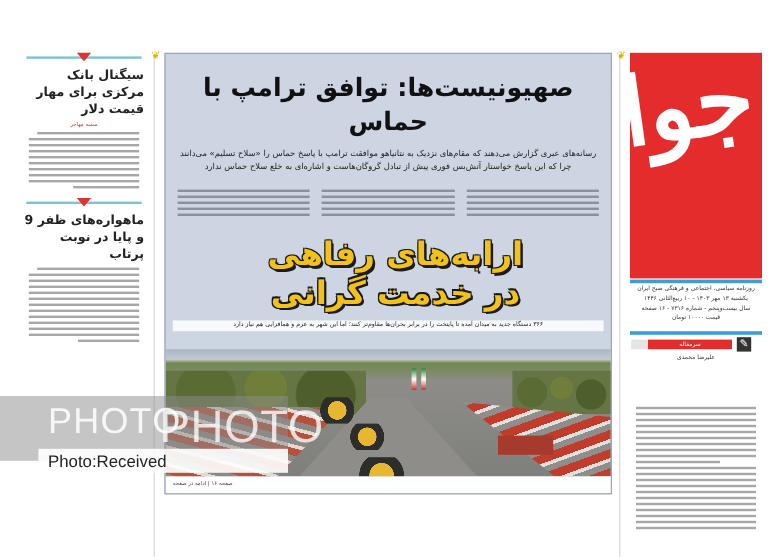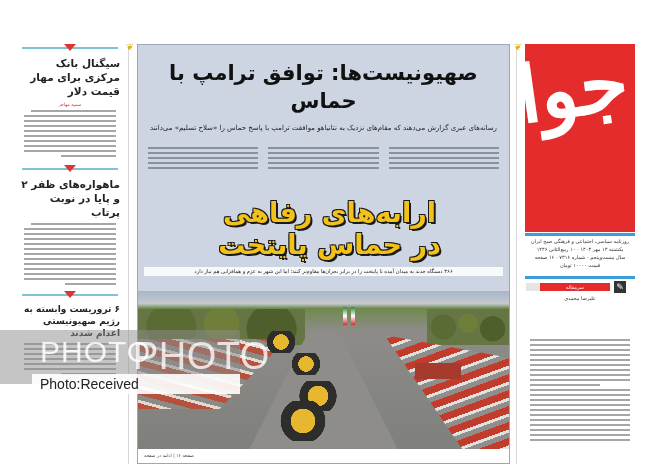--- a/index.html
+++ b/index.html
@@ -13,21 +13,21 @@
   .sec-rule .tri { position:absolute; left:50%; top:0; transform:translateX(-50%); width:0; height:0; border-left:6px solid transparent; border-right:6px solid transparent; border-top:7px solid #e0342f; }
   .lh { font-weight:bold; text-align:right; color:#222; font-size:10.5px; line-height:14px; margin:2px 0 4px; }
   .byline { font-size:4.5px; color:#c0392b; text-align:center; margin-bottom:3px; }
   .body-lines { padding:0 4px; }
   .body-lines .l { height:2px; background:#8a8a8a; margin:3px 0; opacity:.75; }
 
   .divider-v { position:absolute; top:48px; width:1px; height:416px; background:#d8d8d8; }
   .star { position:absolute; color:#d4b515; font-size:9px; }
 
   
-  .center { position:absolute; left:137px; top:44px; width:373px; height:420px; background:#cdd5e3; border:1px solid #9aa6bb; box-sizing:border-box; overflow:hidden; }
+  .center { position:absolute; left:137px; top:44px; width:373px; height:368px; background:#cdd5e3; border:1px solid #9aa6bb; box-sizing:border-box; overflow:hidden; }
   .c-head { direction:rtl; text-align:center; font-weight:bold; color:#111; font-size:21px; line-height:28px; margin-top:14px; letter-spacing:-0.5px; }
   .c-lead { direction:rtl; text-align:center; font-size:7px; line-height:11px; color:#222; margin:8px 12px 0; }
   .c-cols { display:flex; direction:rtl; gap:10px; margin:10px 10px 0; }
   .c-cols .col { flex:1; }
   .c-cols .l { height:2px; background:#5c6270; margin:3px 0; opacity:.6; }
   .photo { position:absolute; left:0; right:0; top:246px; bottom:14px; background:linear-gradient(#a7b6c8 0%, #c5c9cd 8%, #6e8a4e 11%, #7f8a6a 18%, #8d8c88 25%, #7f7f7c 100%); overflow:hidden; }
   .trees { position:absolute; left:0; top:18px; width:45%; height:36px; background:radial-gradient(circle at 20% 50%, #5a6b34 0 18%, transparent 19%), radial-gradient(circle at 50% 40%, #6f7f3a 0 20%, transparent 21%), radial-gradient(circle at 80% 55%, #4f5f2c 0 18%, transparent 19%), #667544; }
   .trees.r { left:auto; right:0; width:22%; }
   .road { position:absolute; left:30%; right:30%; top:40px; bottom:0; background:#8e8d89; clip-path:polygon(40% 0, 60% 0, 100% 100%, 0 100%); }
   .trucks-r { position:absolute; right:0; top:44px; width:42%; bottom:0; background:repeating-linear-gradient(160deg, #c23b2b 0 7px, #e1e1df 7px 10px, #8f8e8a 10px 15px); clip-path:polygon(20% 0, 100% 20%, 100% 100%, 70% 100%); }
@@ -83,66 +83,51 @@
           <div class="l"></div>
           <div class="l"></div>
           <div class="l" style="width:60%"></div>
       </div>
     </div>
     <div style="margin-top:8px">
       <div class="sec-rule">
           <div class="line"></div>
           <div class="tri"></div>
         </div>
-      <div class="lh">ماهواره‌های ظفر ۲ و پایا در نوبت پرتاب</div>
+      <div class="lh">ماهواره‌های ظفر 9 و پایا در نوبت پرتاب</div>
       <div class="body-lines">
         <div class="l" style="width:92%"></div>
           <div class="l"></div>
           <div class="l"></div>
           <div class="l"></div>
           <div class="l"></div>
           <div class="l"></div>
           <div class="l"></div>
           <div class="l"></div>
           <div class="l"></div>
           <div class="l"></div>
           <div class="l"></div>
           <div class="l"></div>
           <div class="l" style="width:55%"></div>
-      </div>
-    </div>
-    <div style="margin-top:6px">
-      <div class="sec-rule">
-          <div class="line"></div>
-          <div class="tri"></div>
-        </div>
-      <div class="lh" style="font-size:9px;line-height:12px">۶ تروریست وابسته به رژیم صهیونیستی اعدام شدند</div>
-      <div class="body-lines">
-        <div class="l"></div>
-          <div class="l"></div>
-          <div class="l"></div>
-          <div class="l"></div>
-          <div class="l"></div>
-          <div class="l"></div>
-          <div class="l" style="width:60%"></div>
       </div>
     </div>
   </div>
 
   <div class="divider-v" style="left:128px"></div>
   <span class="star" style="left:126px;top:42px">❦</span>
   <div class="divider-v" style="left:516px"></div>
   <span class="star" style="left:514px;top:42px">❦</span>
 
   <div class="center">
     <div class="c-head">
       <div>صهیونیست‌ها: توافق ترامپ با حماس</div>
     </div>
     <div class="c-lead">
       <div>رسانه‌های عبری گزارش می‌دهند که مقام‌های نزدیک به نتانیاهو موافقت ترامپ با پاسخ حماس را «سلاح تسلیم» می‌دانند</div>
+      <div>چرا که این پاسخ خواستار آتش‌بس فوری پیش از تبادل گروگان‌هاست و اشاره‌ای به خلع سلاح حماس ندارد</div>
     </div>
     <div class="c-cols">
       <div class="col">
           <div class="l"></div>
           <div class="l"></div>
           <div class="l"></div>
           <div class="l"></div>
           <div class="l"></div>
         </div>
       <div class="col">
@@ -171,21 +156,21 @@
       <div class="flag" style="left:205px;top:16px;background:linear-gradient(#2d8a3a,#fff,#c8302c)"></div>
       <div class="flag" style="left:213px;top:16px;background:linear-gradient(#2d8a3a,#fff,#c8302c)"></div>
       <div class="dozer" style="left:120px;top:40px"></div>
       <div class="dozer" style="left:145px;top:62px"></div>
       <div class="dozer" style="left:150px;top:90px;width:60px;height:30px"></div>
       <div class="dozer" style="left:130px;top:110px;width:70px;height:40px"></div>
     </div>
 
     <div class="headline-y">
       <div>ارابه‌های رفاهی</div>
-      <div>در حماس پایتخت</div>
+      <div>در خدمت گرانی</div>
     </div>
     <div class="sub-strip">۳۶۶ دستگاه جدید به میدان آمده تا پایتخت را در برابر بحران‌ها مقاوم‌تر کنند؛ اما این شهر به عزم و همافزایی هم نیاز دارد</div>
     <div class="caption">صفحه ۱۶ | ادامه در صفحه</div>
   </div>
 
   <div class="logo">
     <div class="logo-text">جوان</div>
   </div>
   <div class="blue-bar" style="left:525px;top:233px;width:110px"></div>
   <div class="masthead-info">

